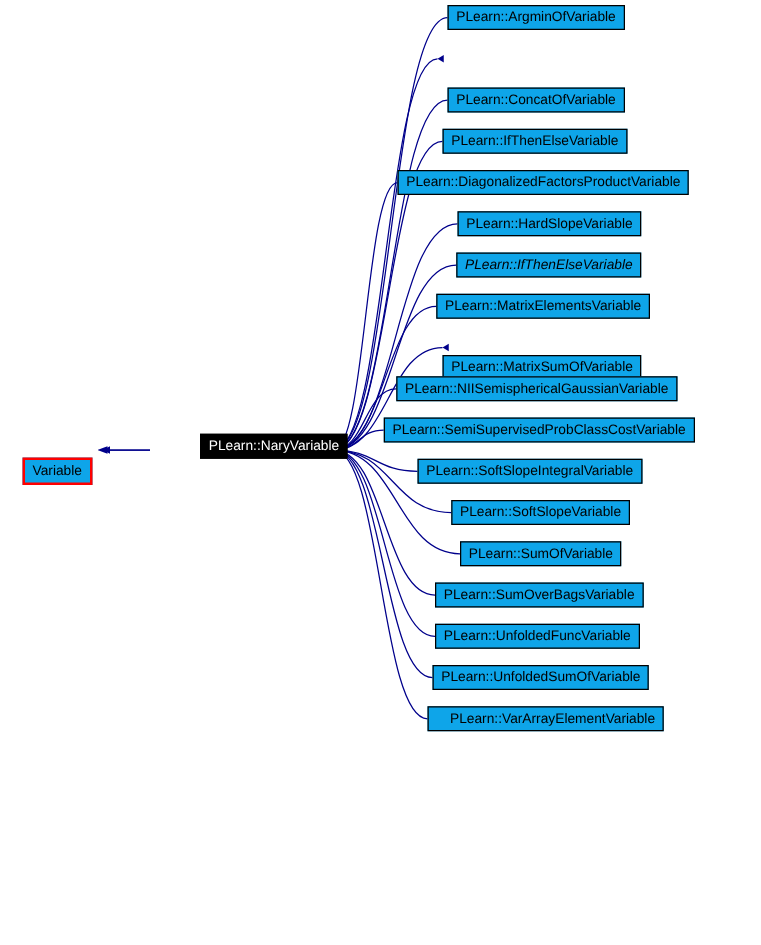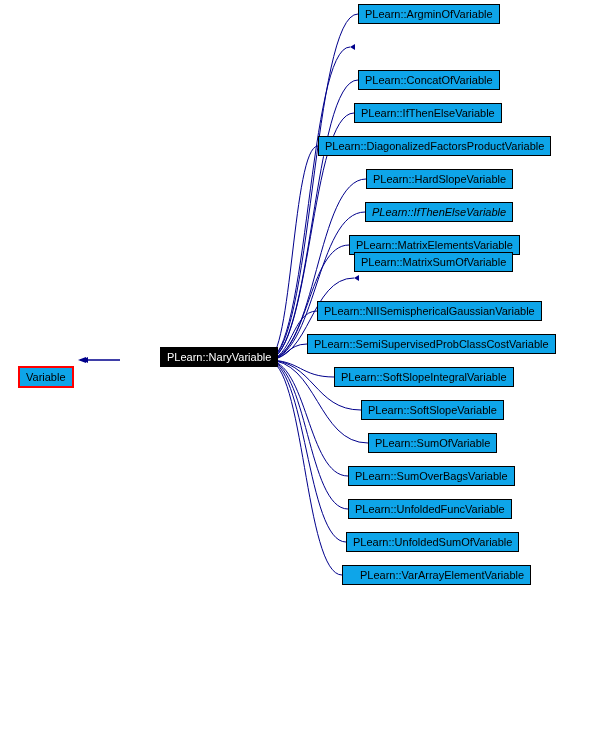--- a/index.html
+++ b/index.html
@@ -100,21 +100,21 @@
 
   <div class="node-box highlight" style="left:120px; top:347px;margin-left:40px;">PLearn::NaryVariable</div>
 
   <div class="node-box" style="left:358px; top:4px;">PLearn::ArgminOfVariable</div>
   <div class="node-box" style="left:358px; top:70px;">PLearn::ConcatOfVariable</div>
   <div class="node-box" style="left:354px; top:103px;">PLearn::IfThenElseVariable</div>
   <div class="node-box" style="left:318px; top:136px;">PLearn::DiagonalizedFactorsProductVariable</div>
   <div class="node-box" style="left:366px; top:169px;text-align:right;">PLearn::HardSlopeVariable</div>
   <div class="node-box" style="left:365px; top:202px;font-style:italic;">PLearn::IfThenElseVariable</div>
   <div class="node-box" style="left:349px; top:235px;">PLearn::MatrixElementsVariable</div>
-  <div class="node-box" style="left:354px; top:252px;">PLearn::MatrixSumOfVariable</div>
+  <div class="node-box" style="left:354px; top:284px;">PLearn::MatrixSumOfVariable</div>
   <div class="node-box" style="left:317px; top:301px;">PLearn::NIISemisphericalGaussianVariable</div>
   <div class="node-box" style="left:307px; top:334px;">PLearn::SemiSupervisedProbClassCostVariable</div>
   <div class="node-box" style="left:334px; top:367px;">PLearn::SoftSlopeIntegralVariable</div>
   <div class="node-box" style="left:361px; top:400px;">PLearn::SoftSlopeVariable</div>
   <div class="node-box" style="left:368px; top:433px;">PLearn::SumOfVariable</div>
   <div class="node-box" style="left:348px; top:466px;">PLearn::SumOverBagsVariable</div>
   <div class="node-box" style="left:348px; top:499px;">PLearn::UnfoldedFuncVariable</div>
   <div class="node-box" style="left:346px; top:532px;">PLearn::UnfoldedSumOfVariable</div>
   <div class="node-box" style="left:342px; top:565px;padding-left:17px;">PLearn::VarArrayElementVariable</div>
 </div>

